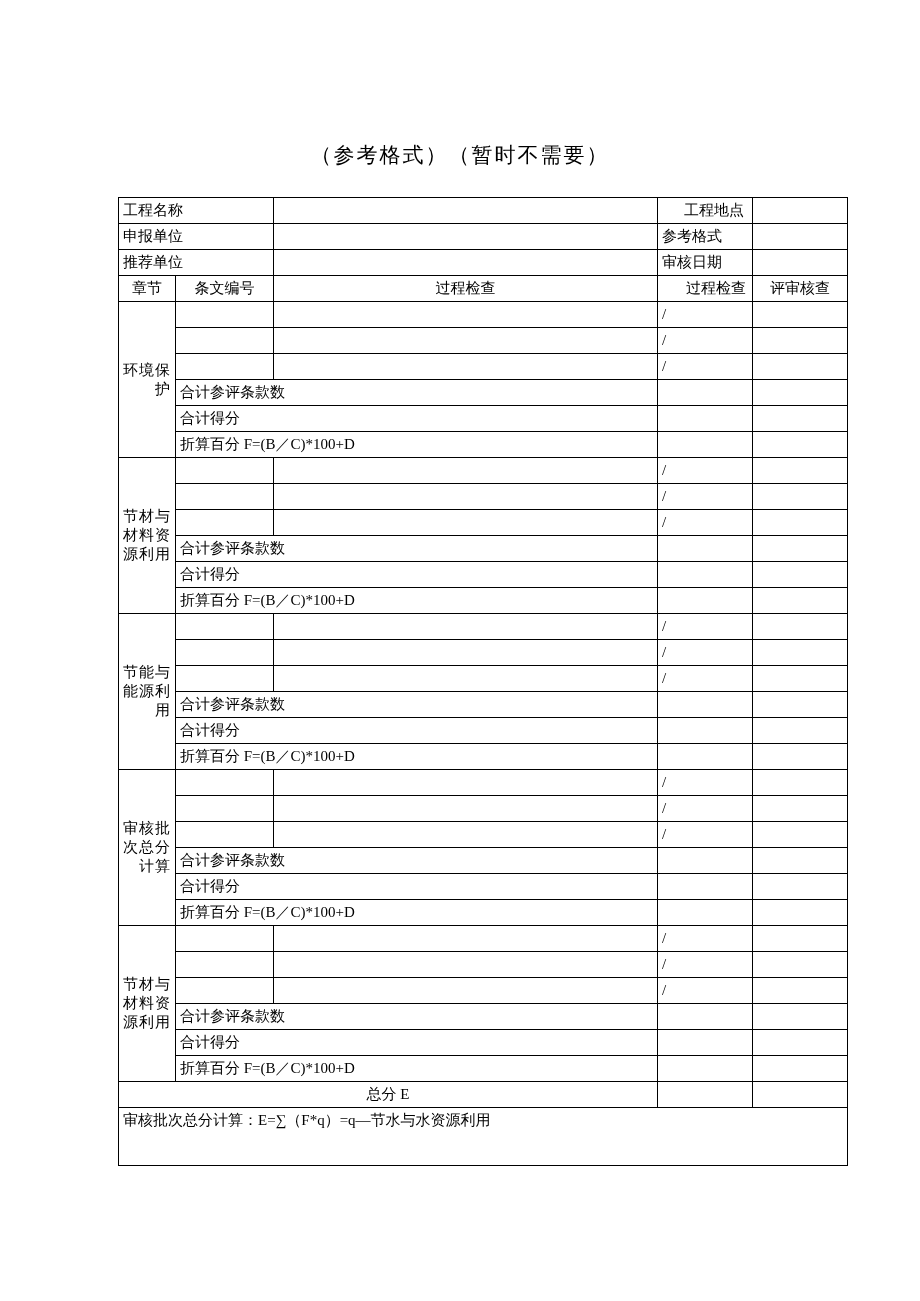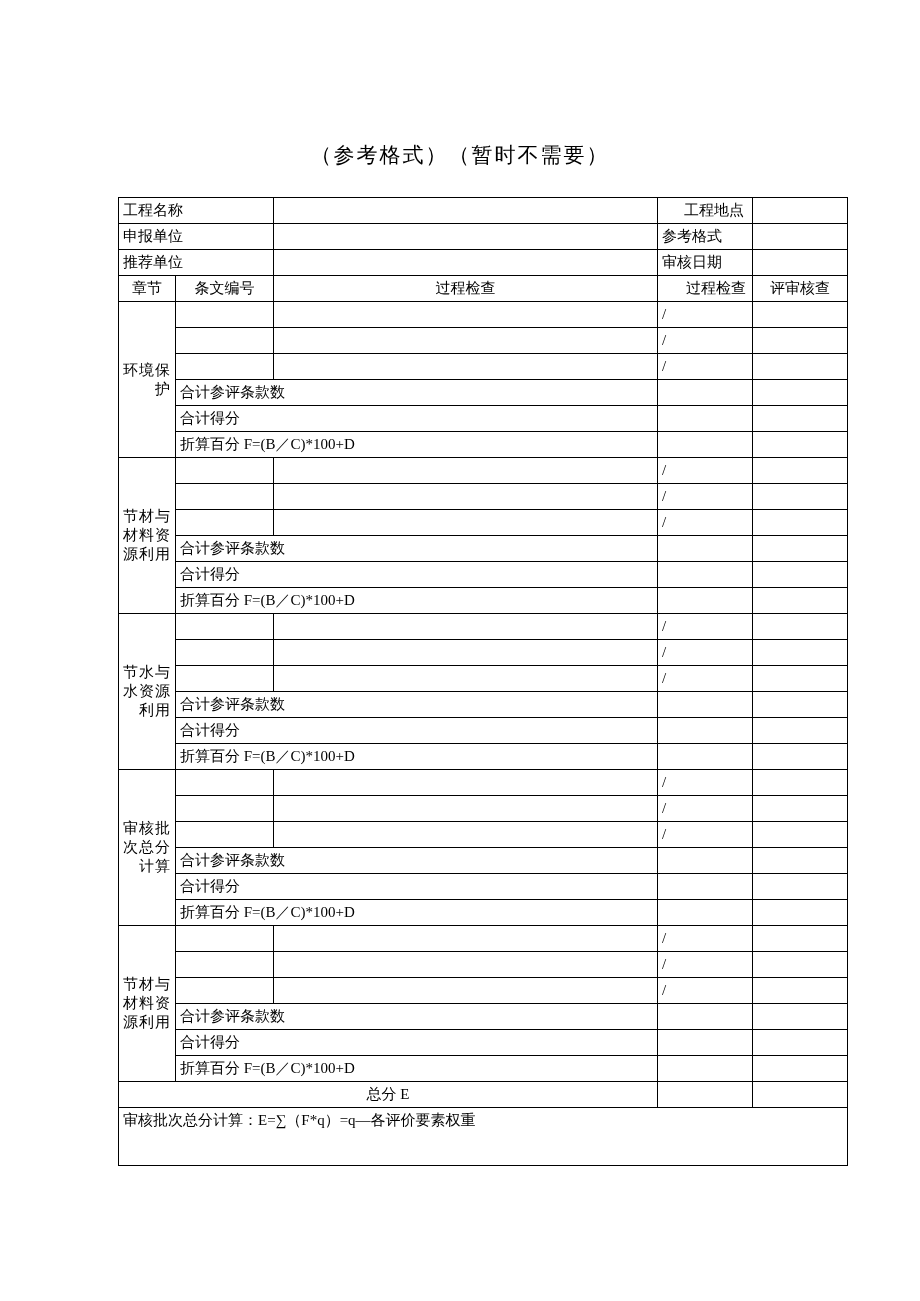--- a/index.html
+++ b/index.html
@@ -161,21 +161,21 @@
     <td></td>
     <td></td>
   </tr>
   <tr>
     <td colspan="2">折算百分 F=(B／C)*100+D</td>
     <td></td>
     <td></td>
   </tr>
 
   <tr>
-    <td class="col-section section-label" rowspan="6">节水与水资源利用</td>
+    <td class="col-section section-label" rowspan="6">节能与能源利用</td>
     <td class="col-code"></td>
     <td></td>
     <td>/</td>
     <td></td>
   </tr>
   <tr>
     <td></td>
     <td></td>
     <td>/</td>
     <td></td>
@@ -272,16 +272,16 @@
     <td></td>
   </tr>
 
   <tr>
     <td colspan="3" class="centered">总分 E</td>
     <td></td>
     <td></td>
   </tr>
 
   <tr class="bottom-row">
-    <td colspan="5">审核批次总分计算：E=∑（F*q）=q—各评价要素权重</td>
+    <td colspan="5">审核批次总分计算：E=∑（F*q）=q—节水与水资源利用</td>
   </tr>
 </tbody>
   </table>
 
 </body></html>

